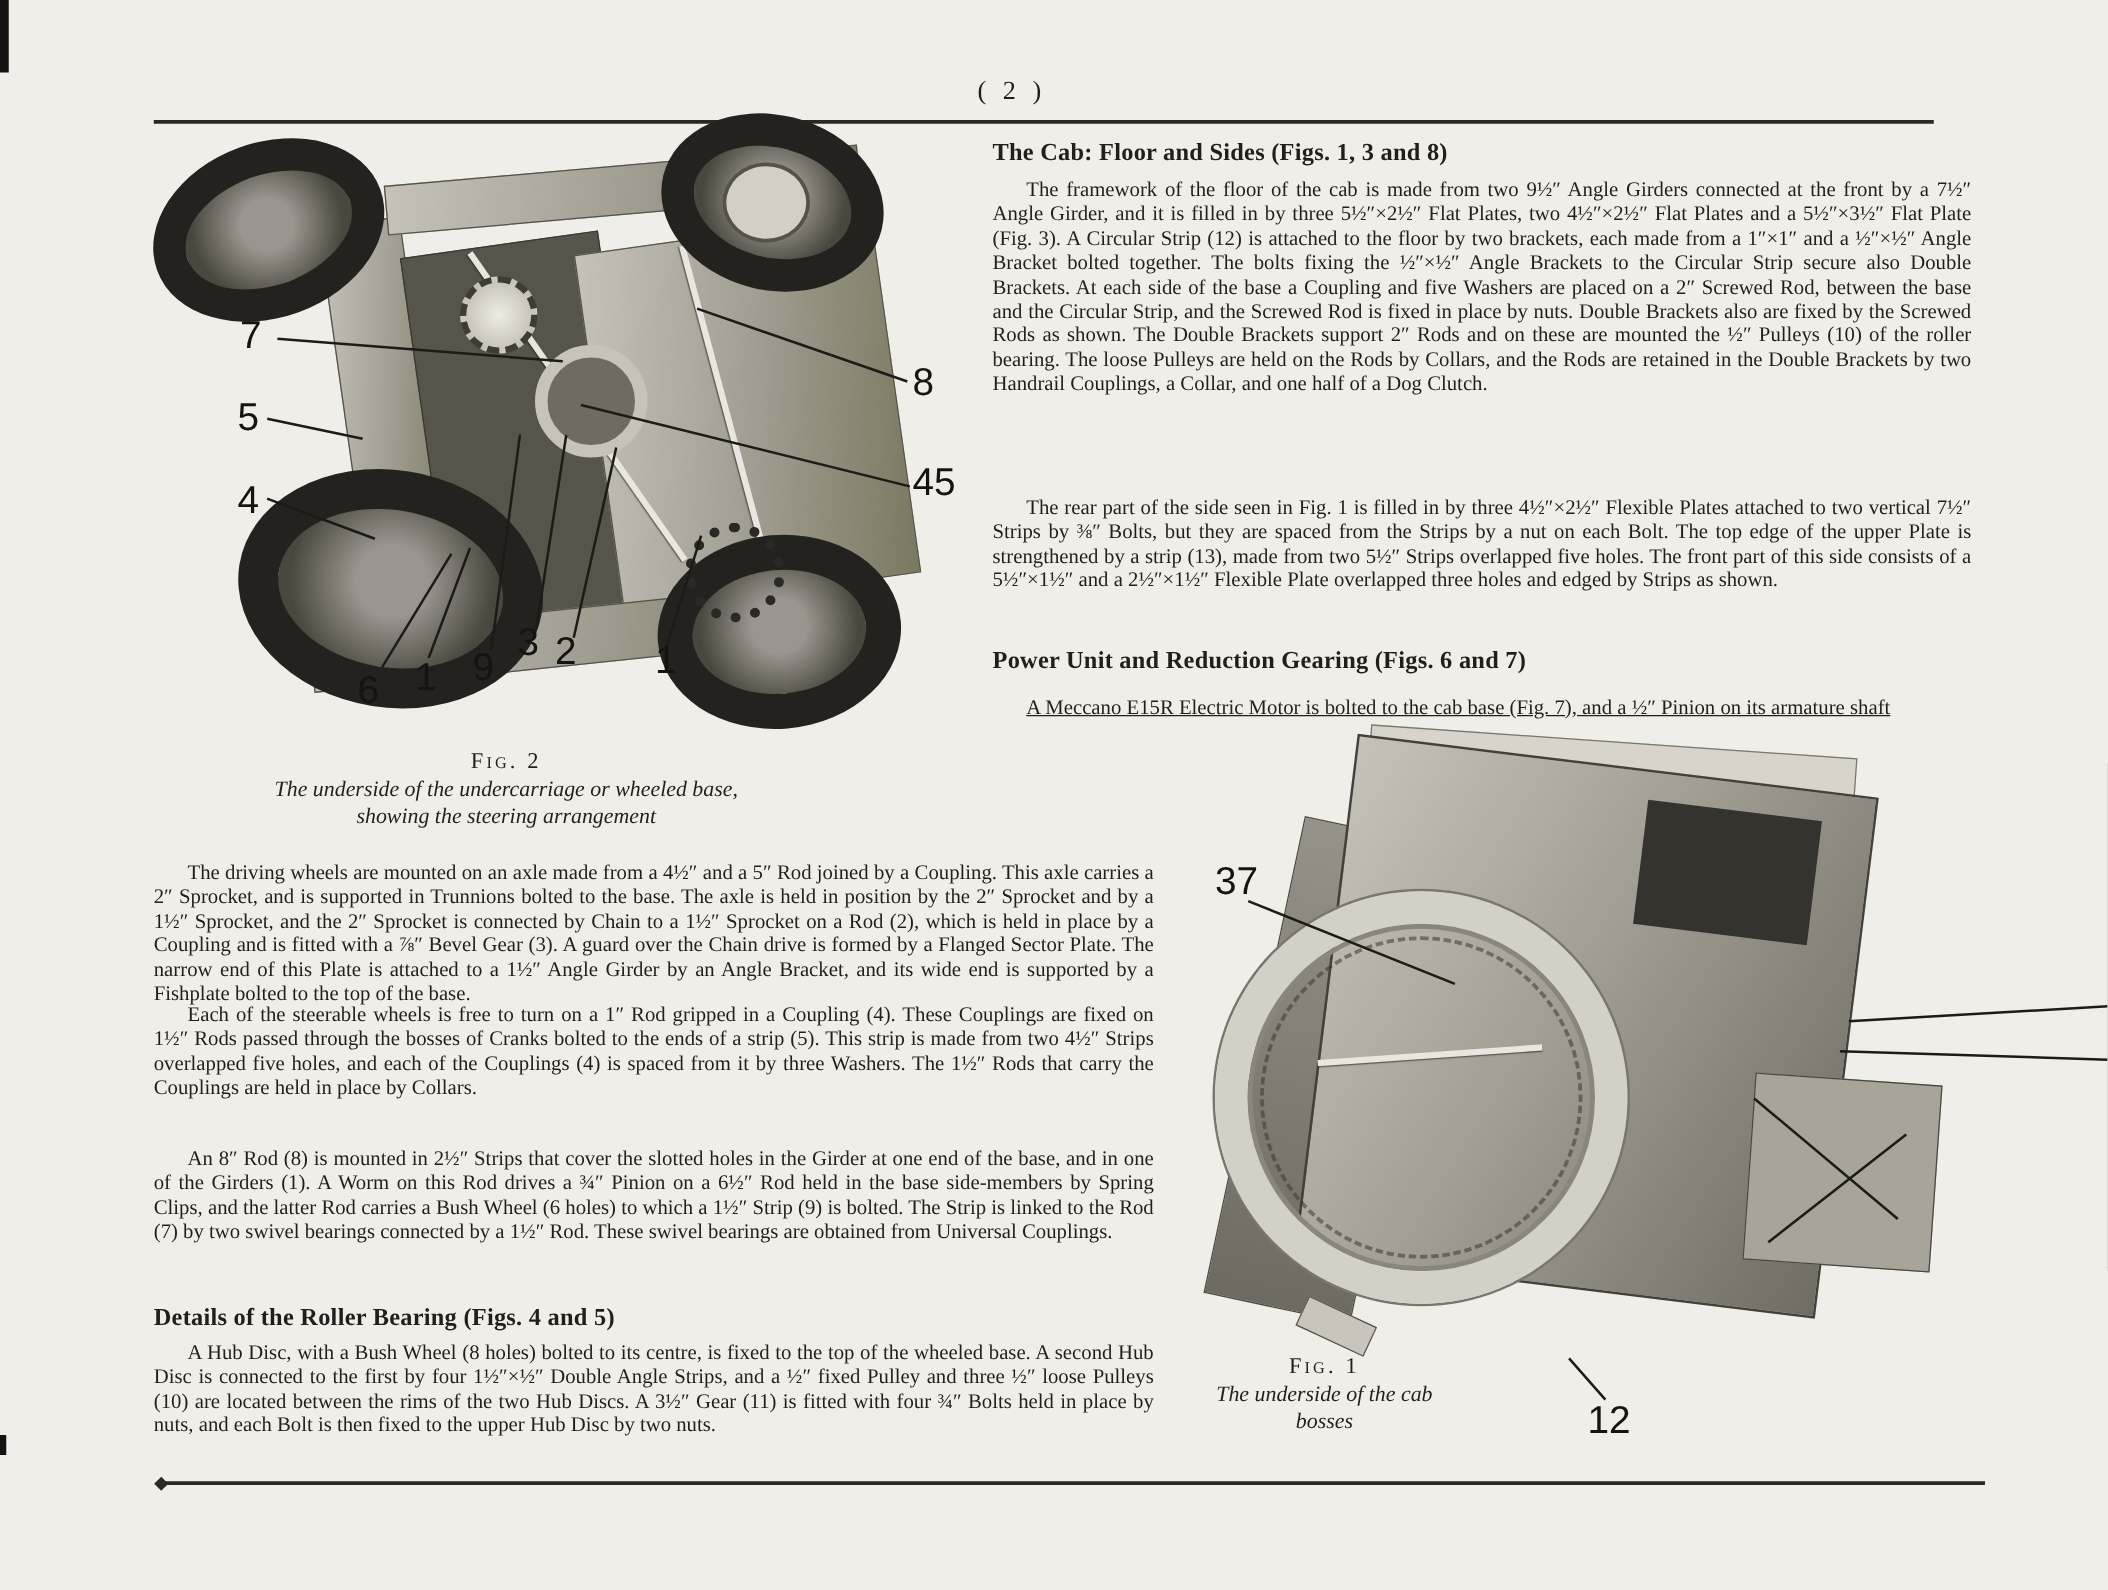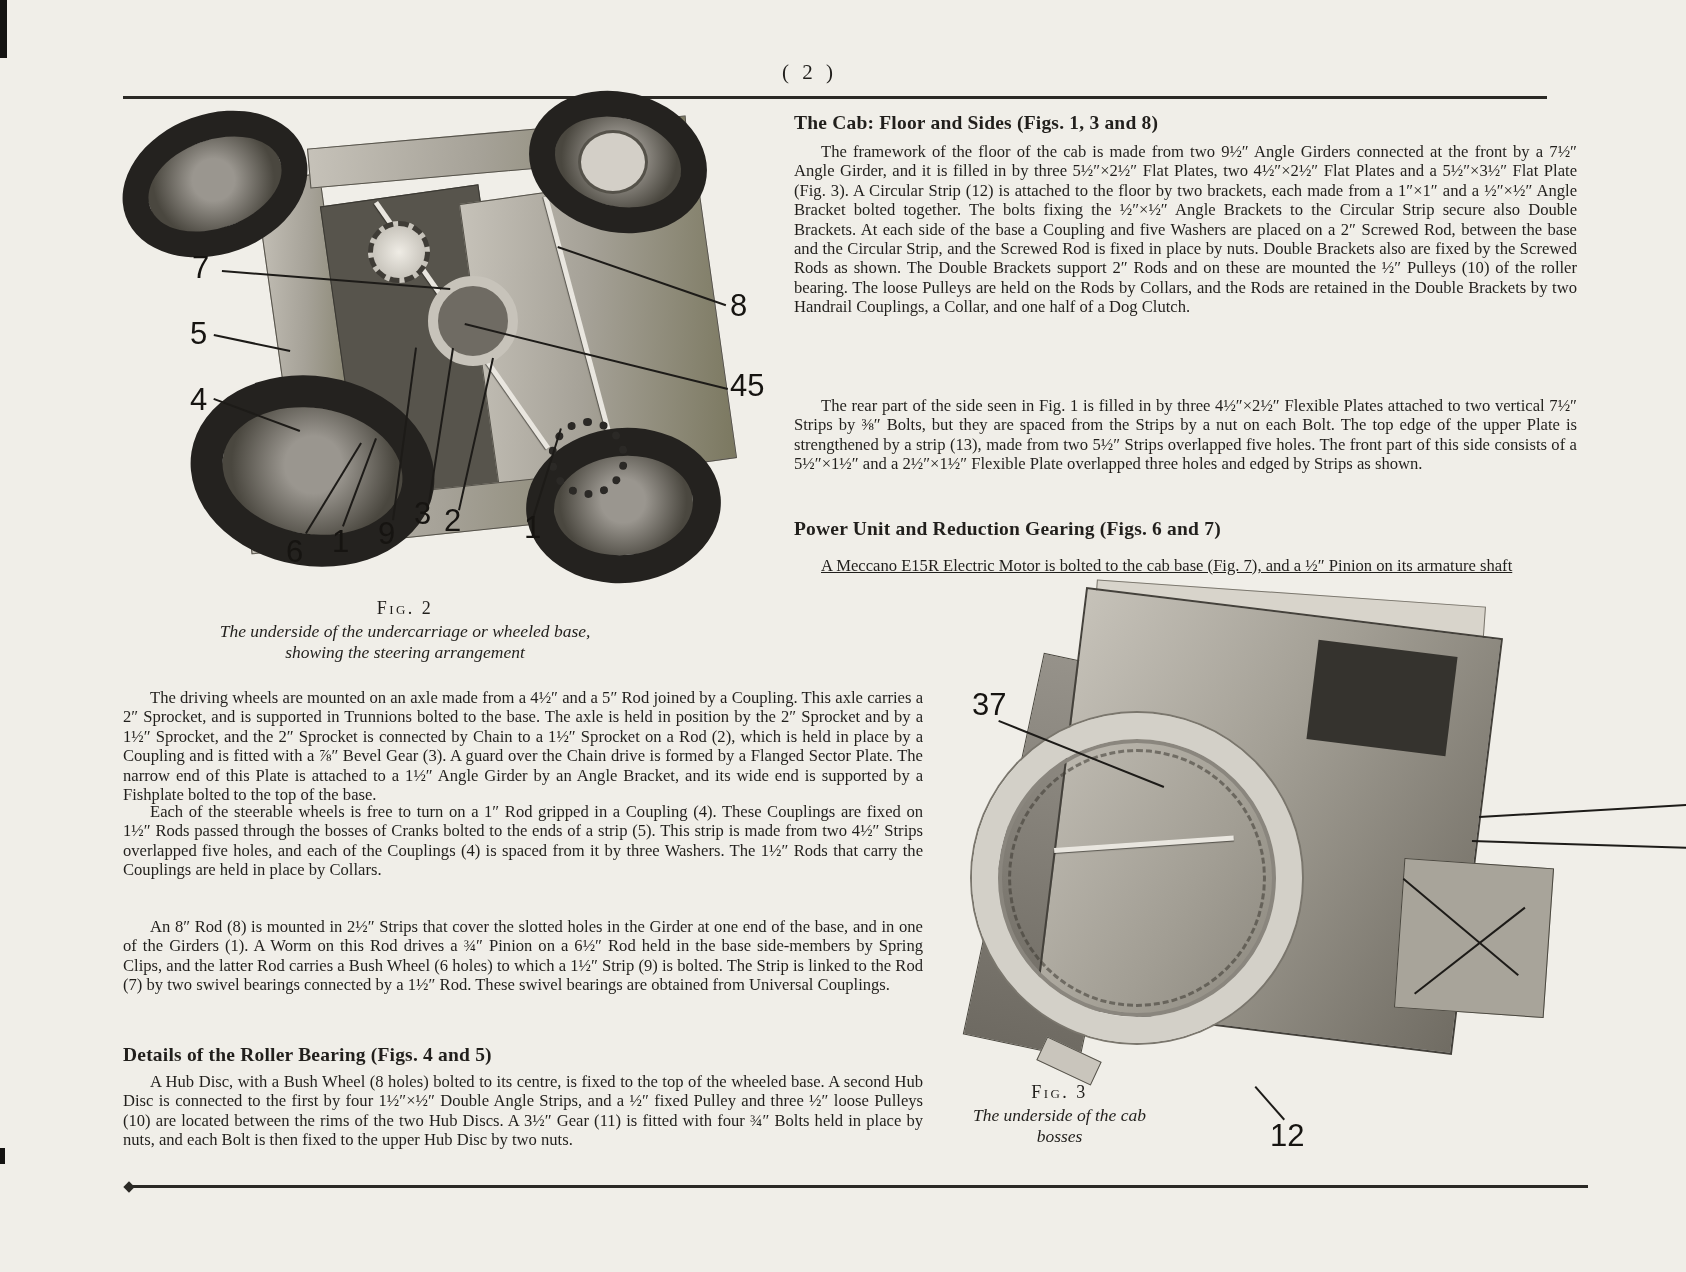--- a/index.html
+++ b/index.html
@@ -131,20 +131,20 @@
     <div class="leader" style="left:535px;top:223px;width:211px;transform:rotate(-3.3deg);"></div>
     <div class="leader" style="left:528px;top:247px;width:218px;transform:rotate(1.8deg);"></div>
 
     <div class="leader" style="left:55px;top:127px;width:178px;transform:rotate(21.8deg);"></div>
     <div class="callout" style="left:28px;top:96px;">37</div>
     <div class="leader" style="left:312px;top:493px;width:44px;transform:rotate(48.7deg);"></div>
     <div class="callout" style="left:326px;top:527px;">12</div>
   </div>
 
   <div class="figcap" style="left:972px;top:1082px;width:175px;">
-    <div class="figlabel">Fig. 3</div>
+    <div class="figlabel">Fig. 1</div>
     <div class="figtext">The underside of the cab bosses</div>
   </div>
 
   <div class="rule-tick" style="left:125px;top:1183px;"></div>
   <div class="rule" style="left:130px;top:1185px;width:1458px;height:2.5px;"></div>
 
 </div>
 
 </body></html>

